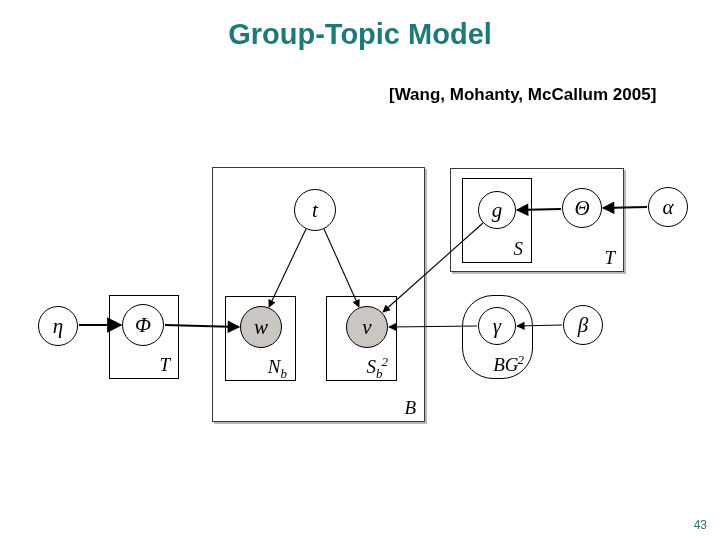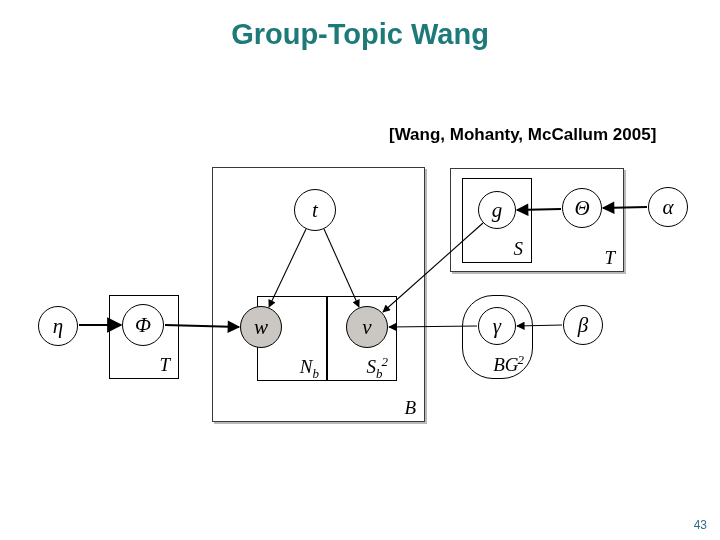--- a/index.html
+++ b/index.html
@@ -6,21 +6,21 @@
   body{
     width:720px;height:540px;background:#ffffff;position:relative;overflow:hidden;
     font-family:"Liberation Sans",sans-serif;
   }
   #slide-title{
     position:absolute;left:0;top:18px;width:720px;text-align:center;
     font-weight:bold;font-size:29px;letter-spacing:0;
   }
   #citation{
     position:absolute;left:389px;top:85px;
-    font-weight:bold;font-size:17px;color:#000000;margin-top:40px;
+    font-weight:bold;font-size:17px;color:#000000;
   }
   #page-number{
     position:absolute;right:13px;top:518px;font-size:12px;
   }
   #diagram,#plates-layer,#nodes-layer{position:absolute;left:0;top:0;width:720px;height:540px;}
   #edges{position:absolute;left:0;top:0;}
   .plate{
     position:absolute;border:1px solid #000;background:transparent;box-sizing:border-box;
   }
   .plate.heavy{
@@ -40,32 +40,32 @@
   }
   .node.shaded{background:#cac6c1;}
   .node span{
     font-family:"Liberation Serif",serif;font-style:italic;font-size:21px;color:#000;
     line-height:1;
   }
 </style>
 </head>
 <body>
 
-<div id="slide-title" style="color: rgb(29, 122, 120);">Group-Topic Wang</div>
+<div id="slide-title" style="color: rgb(29, 122, 120);">Group-Topic Model</div>
 <div id="citation" style="color: rgb(0, 0, 0);">[Wang, Mohanty, McCallum 2005]</div>
 
 <div id="diagram">
   <div id="plates-layer">
       <div class="plate heavy" style="left: 212px; top: 167px; width: 213px; height: 255px;">
         <span class="plate-label"><span>B</span></span>
       </div>
       <div class="plate" style="left: 109px; top: 295px; width: 70px; height: 84px;">
         <span class="plate-label"><span>T</span></span>
       </div>
-      <div class="plate" style="left: 225px; top: 296px; width: 71px; height: 85px; margin-left: 32px;">
+      <div class="plate" style="left: 225px; top: 296px; width: 71px; height: 85px;">
         <span class="plate-label"><span>N</span><sub>b</sub></span>
       </div>
       <div class="plate" style="left: 326px; top: 296px; width: 71px; height: 85px;">
         <span class="plate-label"><span>S</span><sub>b</sub><sup>2</sup></span>
       </div>
       <div class="plate heavy" style="left: 450px; top: 168px; width: 174px; height: 104px;">
         <span class="plate-label"><span>T</span></span>
       </div>
       <div class="plate" style="left: 462px; top: 178px; width: 70px; height: 85px;">
         <span class="plate-label"><span>S</span></span>

